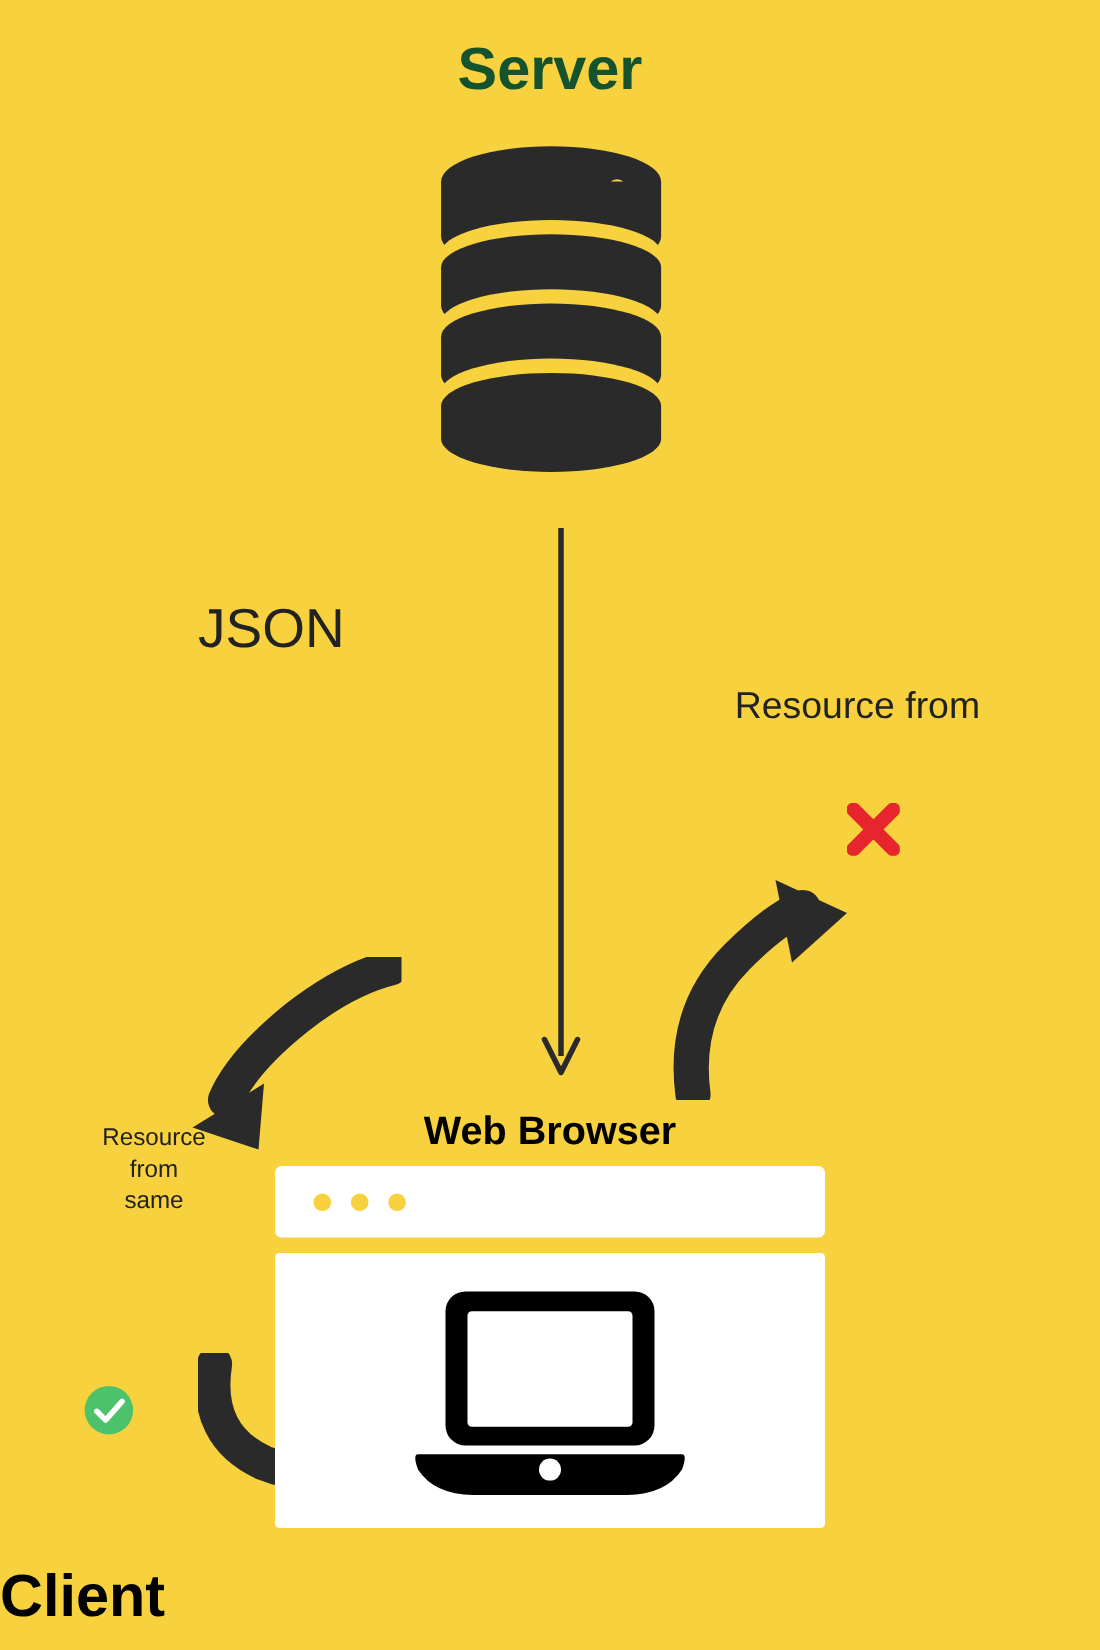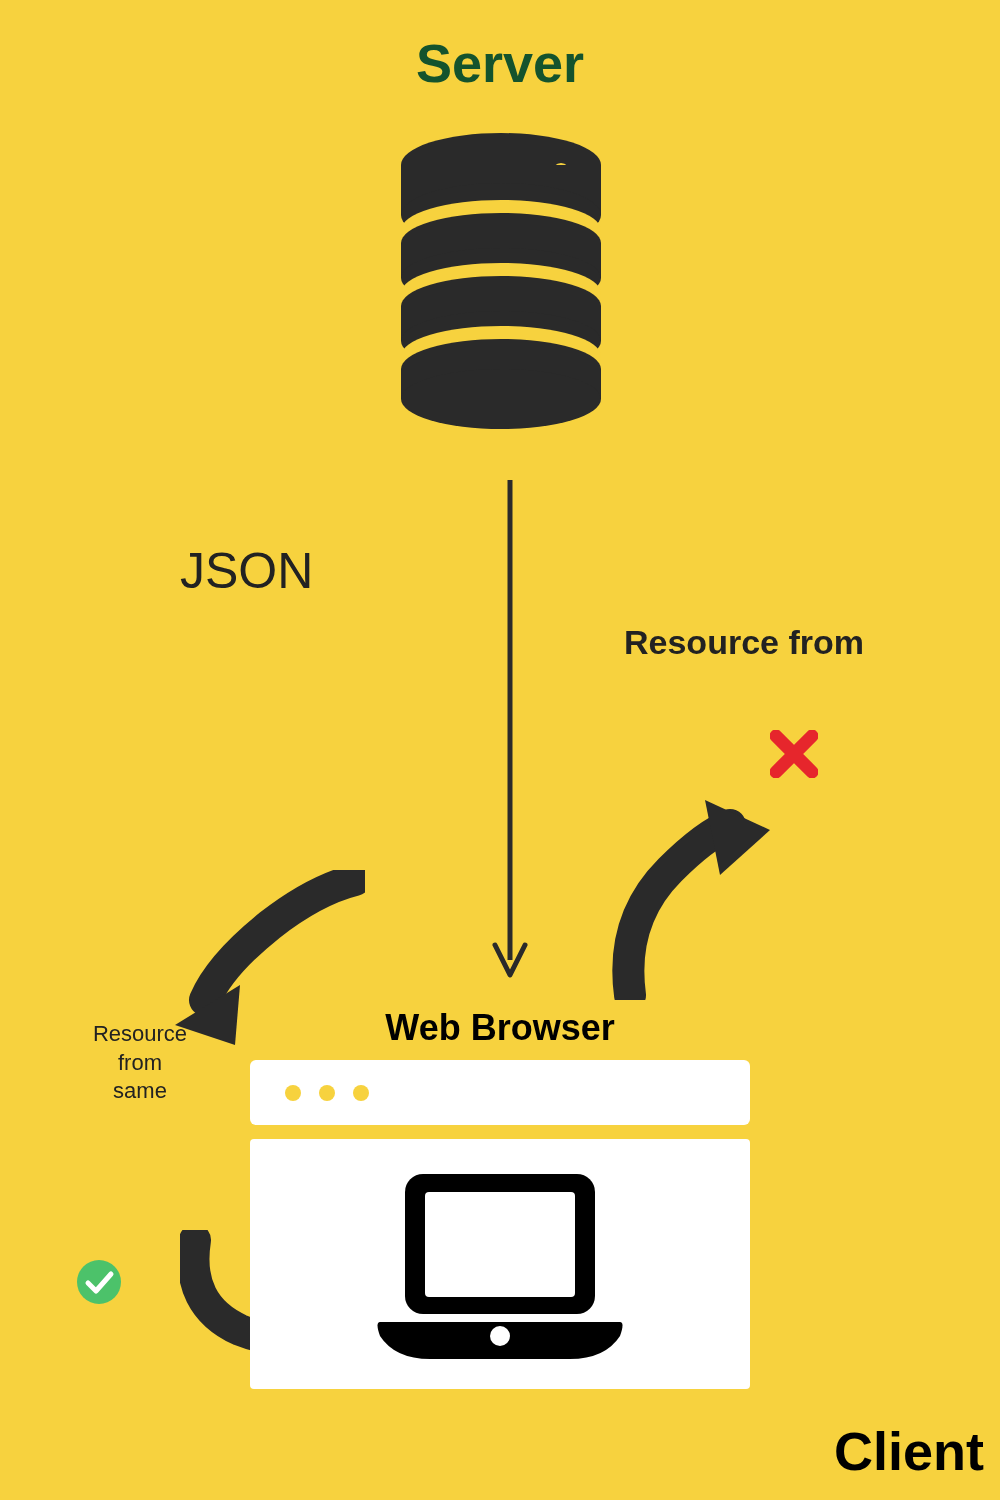--- a/index.html
+++ b/index.html
@@ -18,21 +18,21 @@
     text-align: center;
     font-size: 54px;
     font-weight: 900;
     color: #14532d;
     margin-top: 12px;
   }
   .title-client {
     position: absolute;
     bottom: 18px;
     left: 0; right: 16px;
-    text-align: right;
+    text-align: left;
     font-size: 54px;
     font-weight: 900;
     color: #000;
   }
   .title-browser {
     position: absolute;
     top: 1007px;
     left: 0; right: 0;
     text-align: center;
     font-size: 36px;
@@ -44,23 +44,23 @@
     top: 540px;
     left: 180px;
     font-size: 50px;
     font-weight: 400;
     color: #222;
     line-height: 1.25;
   }
   .label-diff {
     position: absolute;
     top: 620px;
-    left: 624px;
+    left: 668px;
     font-size: 34px;
-    font-weight: 700;
+    font-weight: 400;
     color: #222;
     line-height: 1.3;
   }
   .label-same {
     position: absolute;
     top: 1020px;
     left: 40px;
     width: 200px;
     font-size: 22px;
     font-weight: 400;

